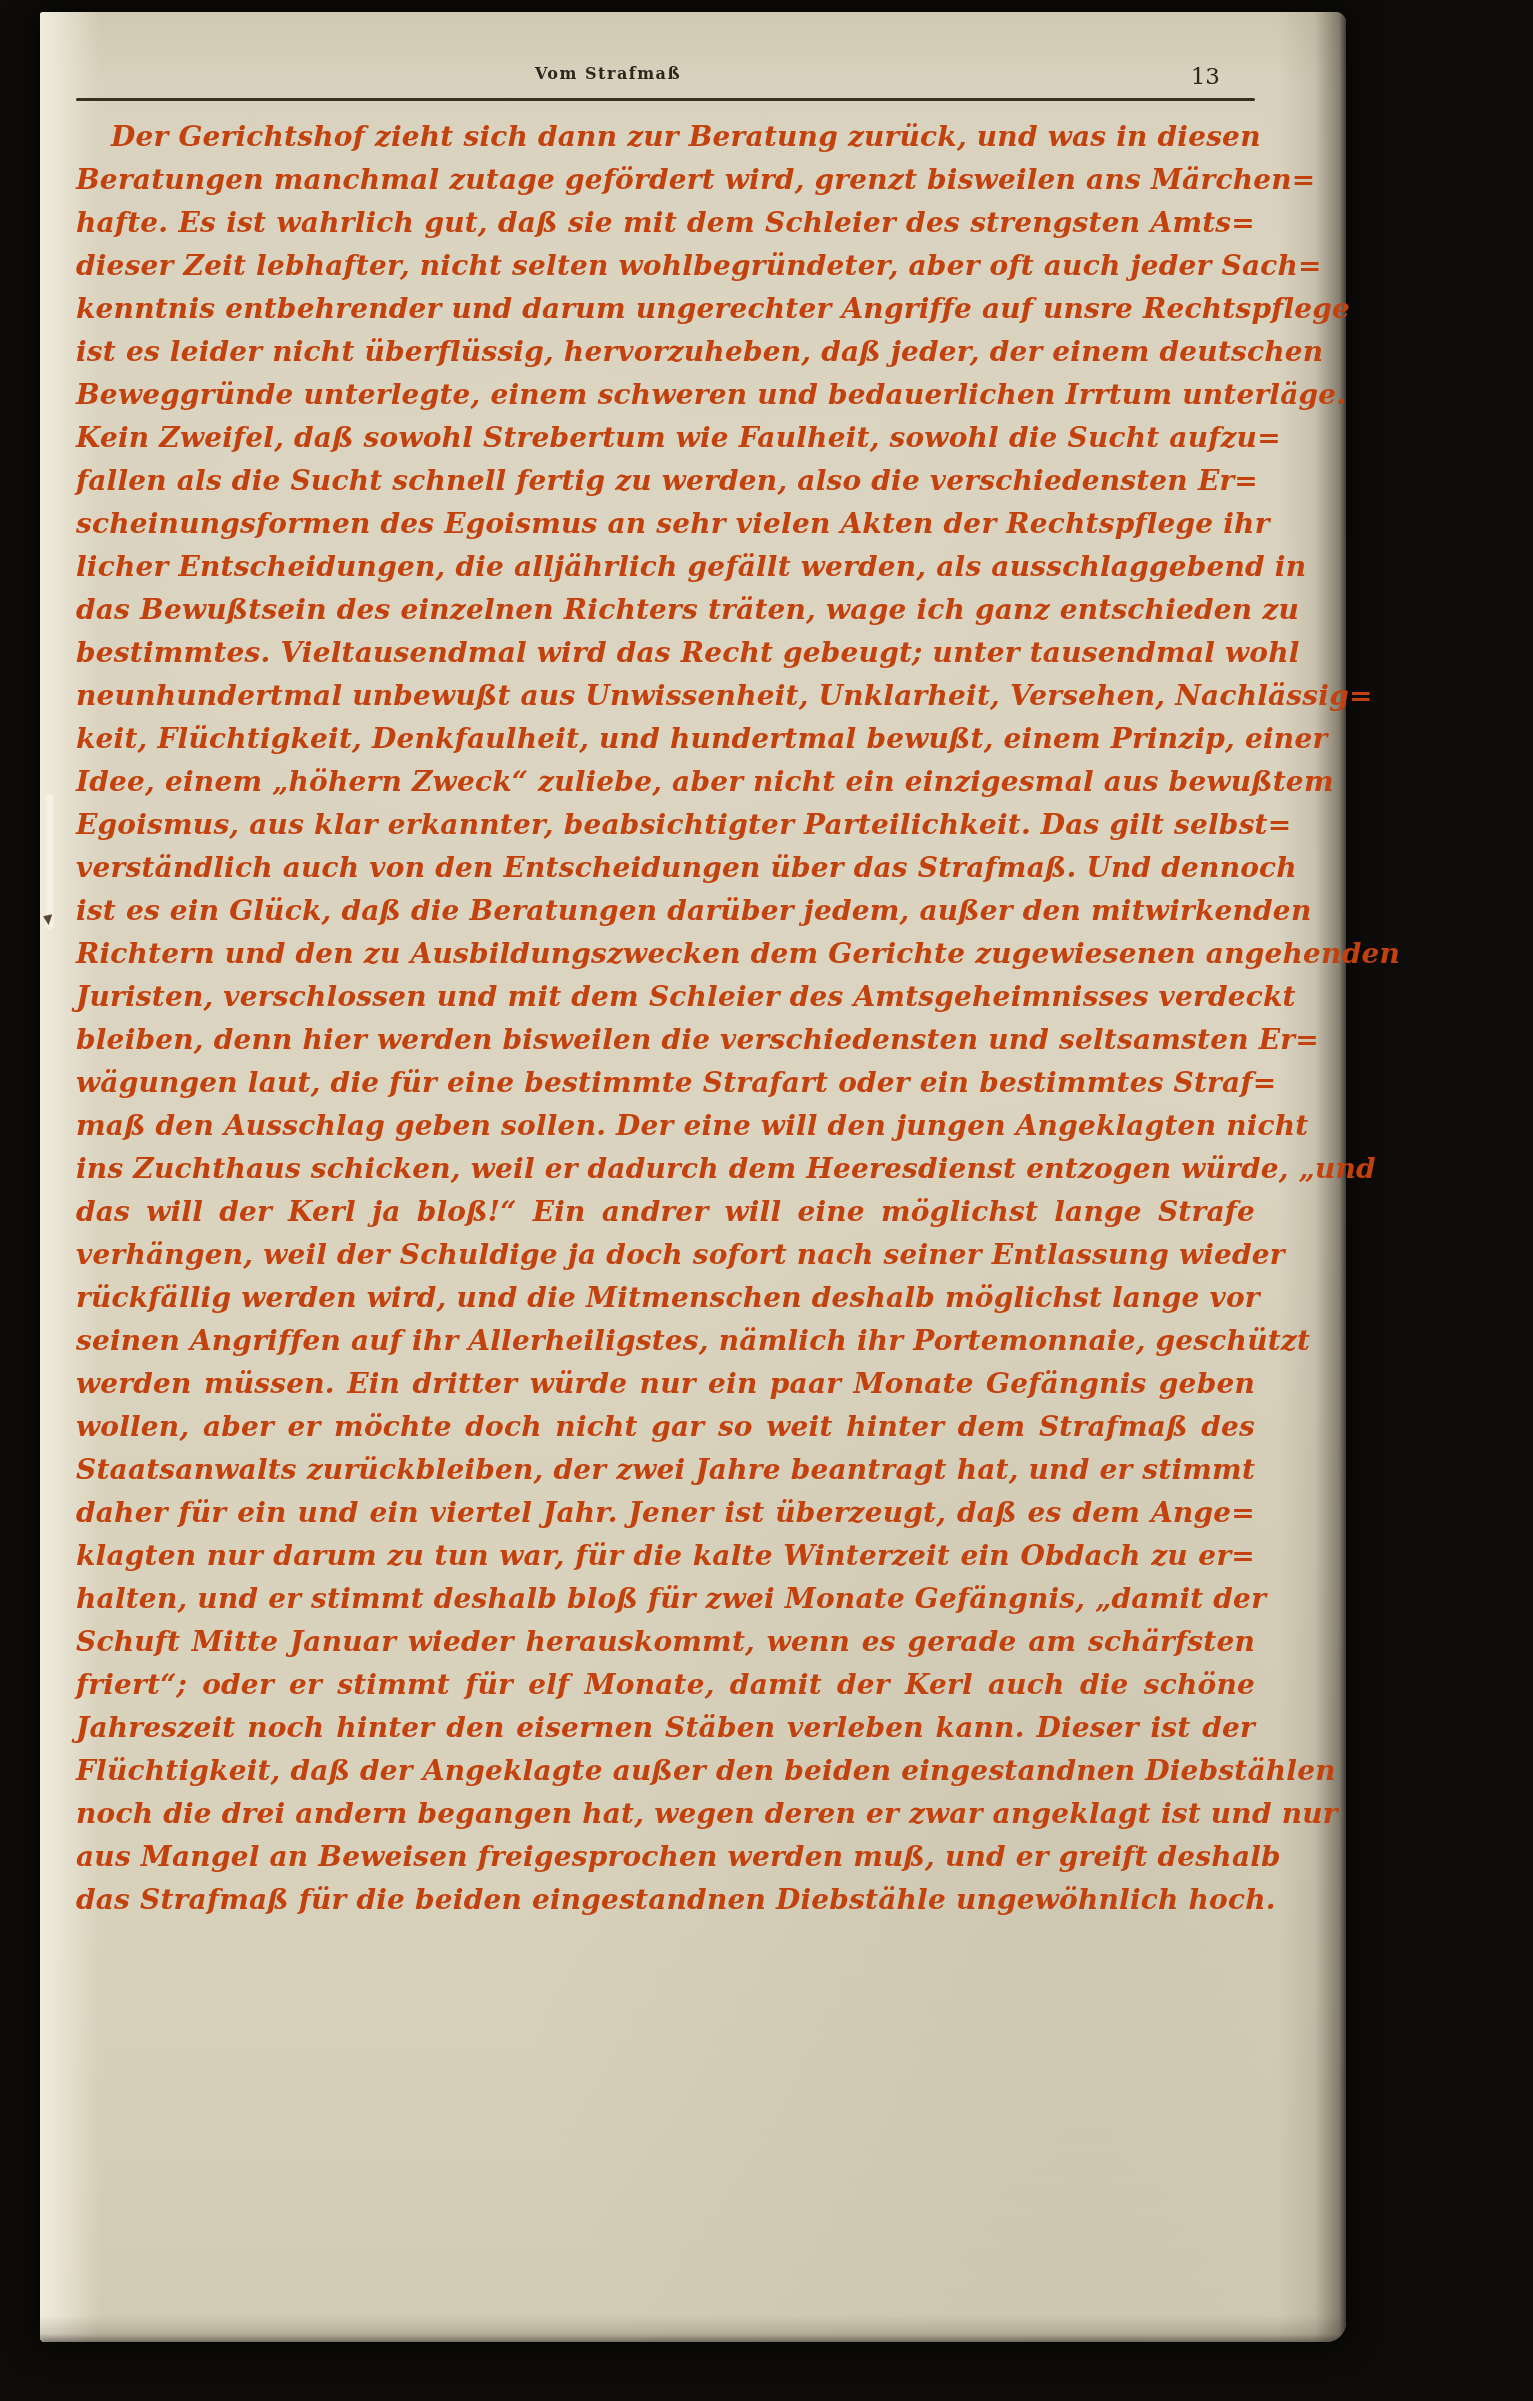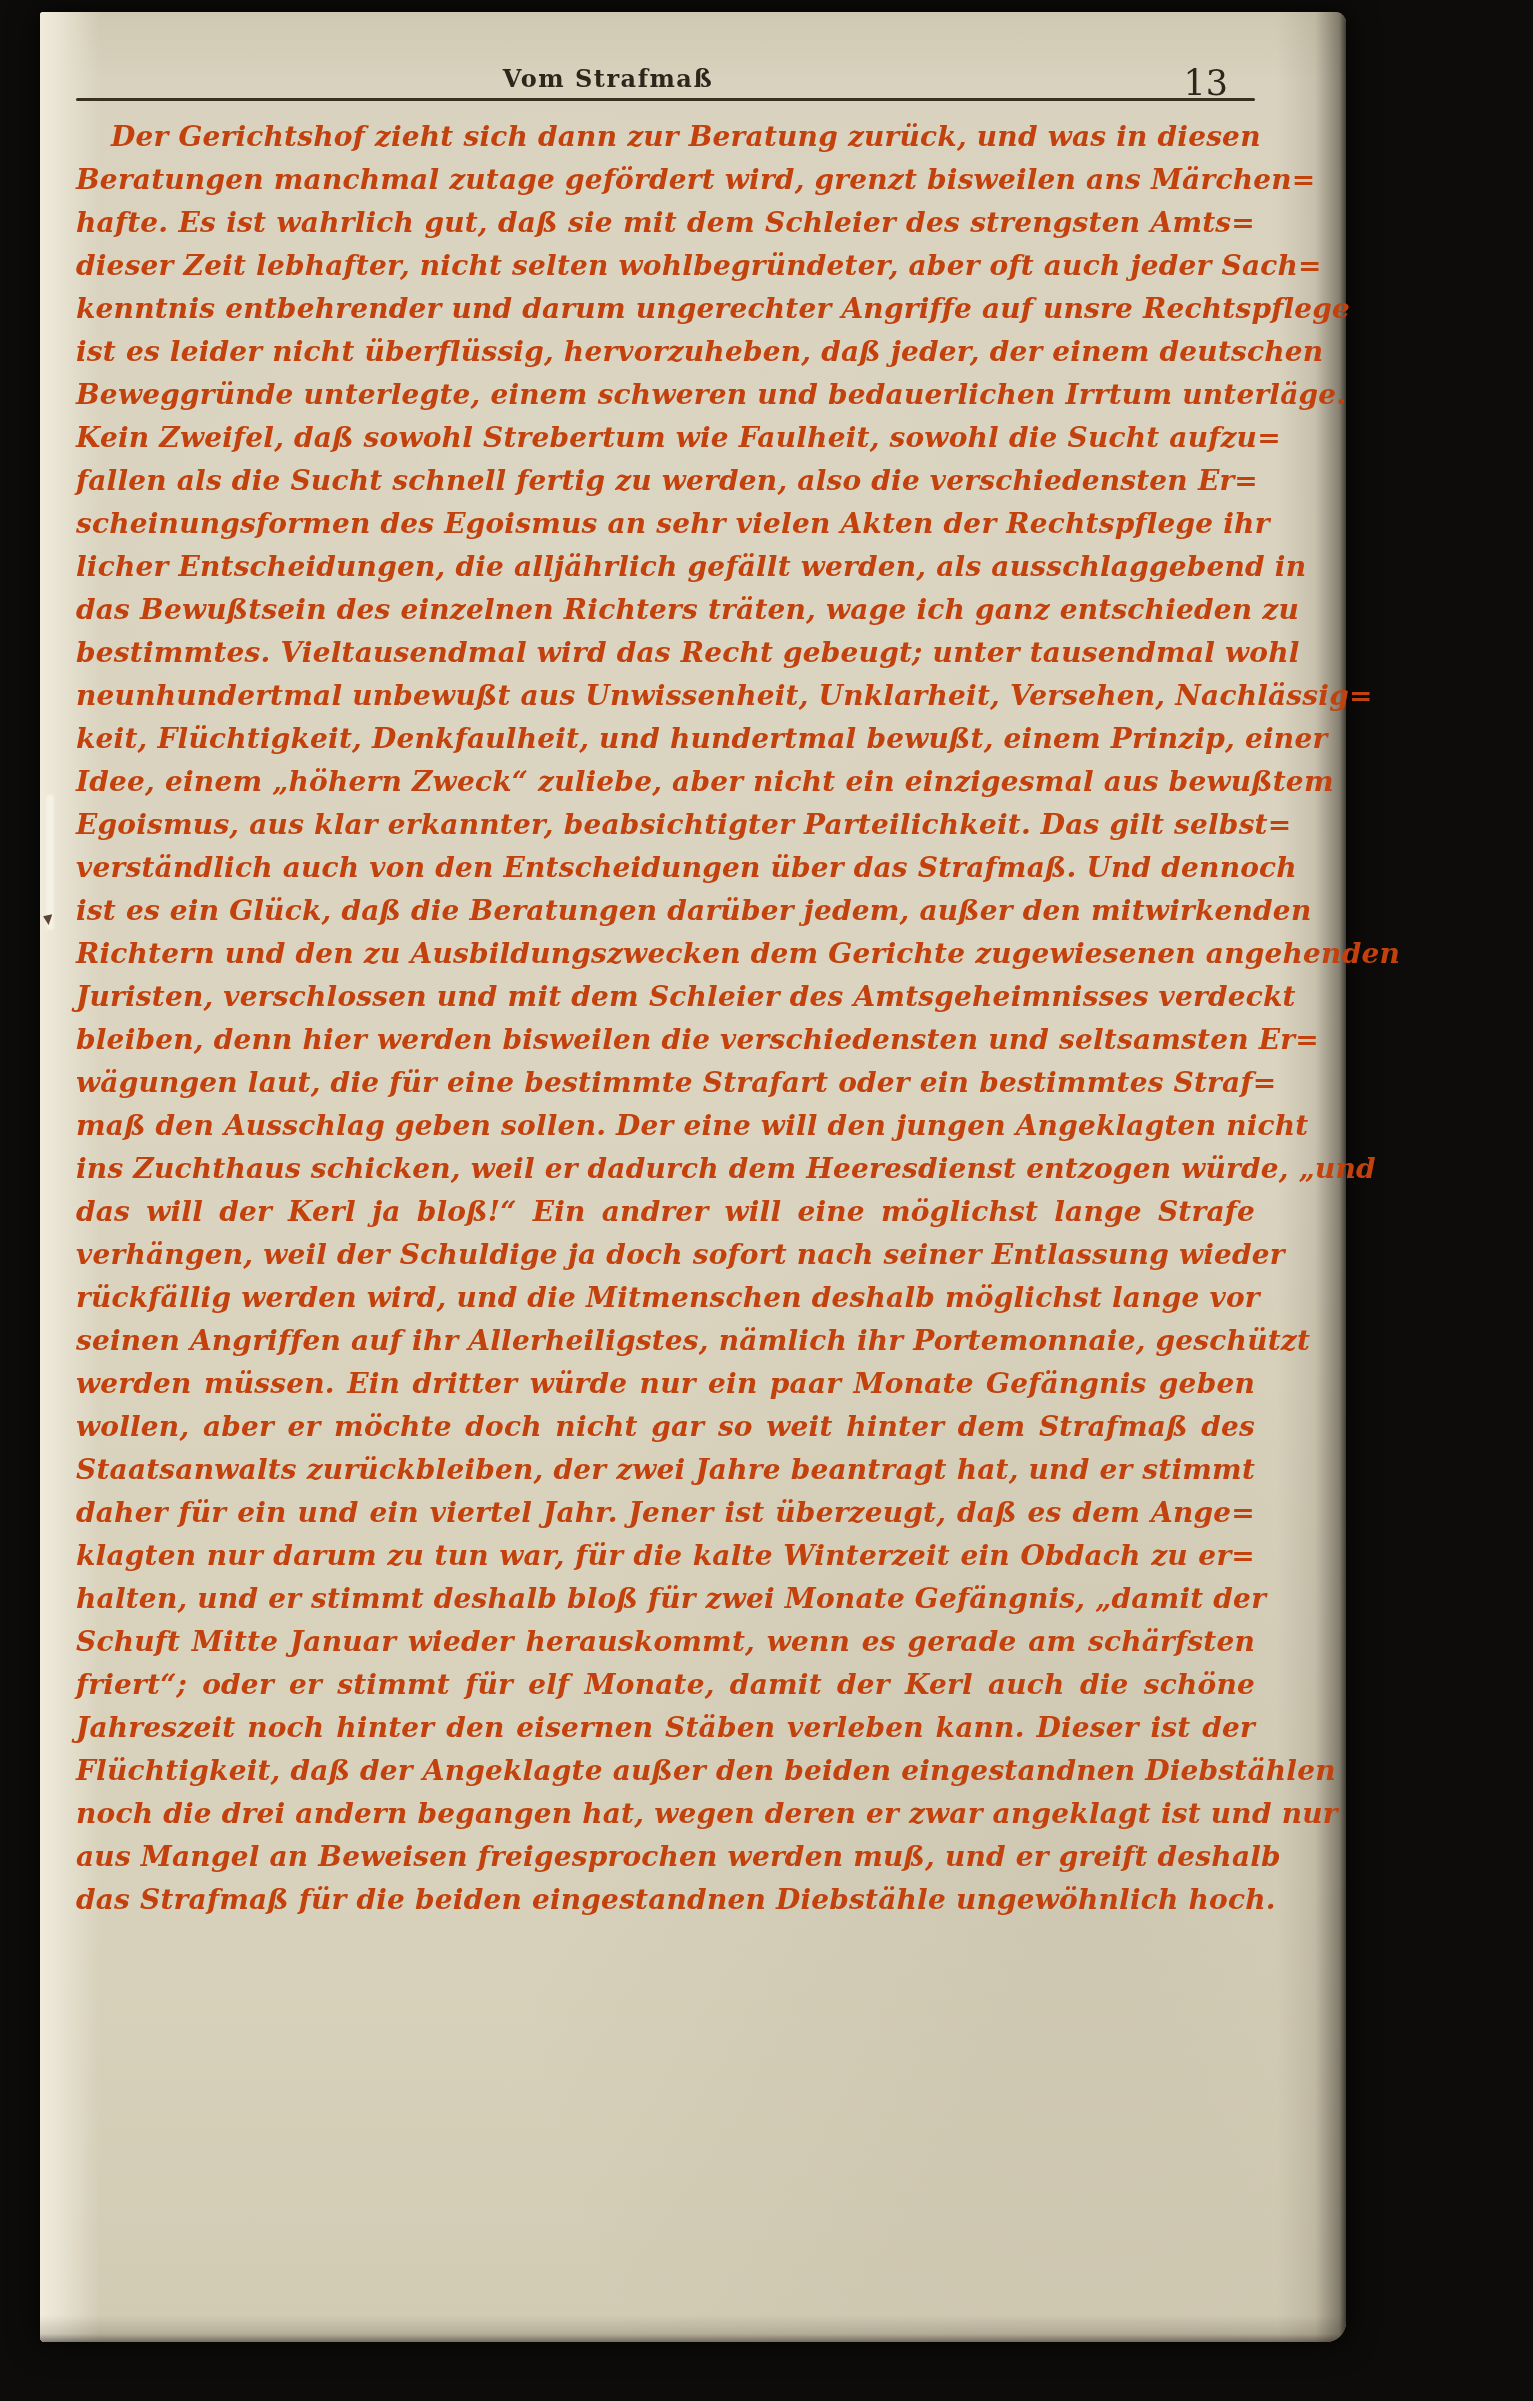--- a/index.html
+++ b/index.html
@@ -57,29 +57,29 @@
   }
   .header{
     position:absolute;
     left:76px;top:64px;
     width:1179px;height:32px;
   }
   .header-title{
     position:absolute;
     left:0;right:115px;
     text-align:center;
-    font-size:24px;
+    font-size:16px;
     font-weight:bold;
     letter-spacing:1.5px;
     color:#2e261b;
   }
   .page-number{
     position:absolute;
-    right:27px;top:-1.5px;
-    font-size:35px;
+    right:35px;top:-1.5px;
+    font-size:23px;
     color:#2e261b;
   }
   .header-rule{
     position:absolute;
     left:76px;top:98px;
     width:1179px;height:3.1px;
     background:#39301f;
     border-radius:1.5px;
   }
   .page-text{

